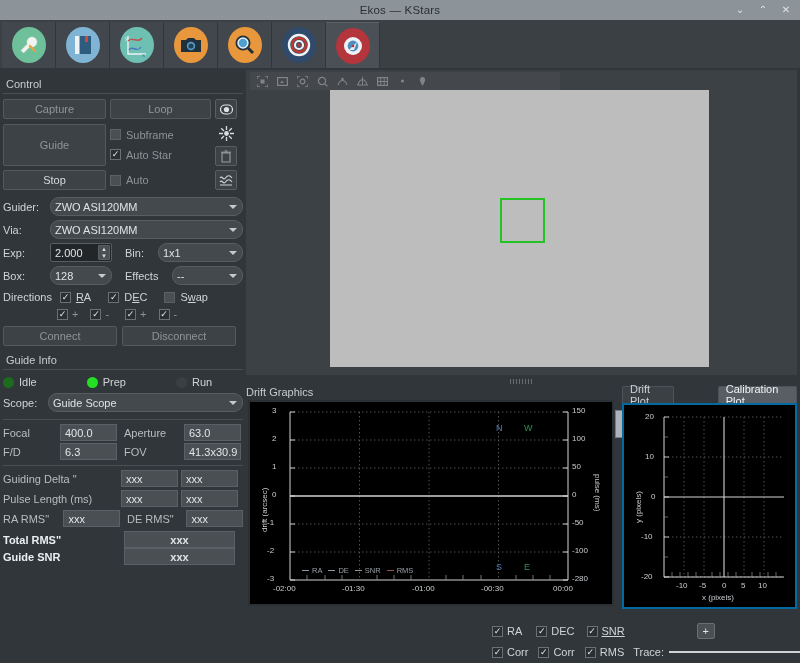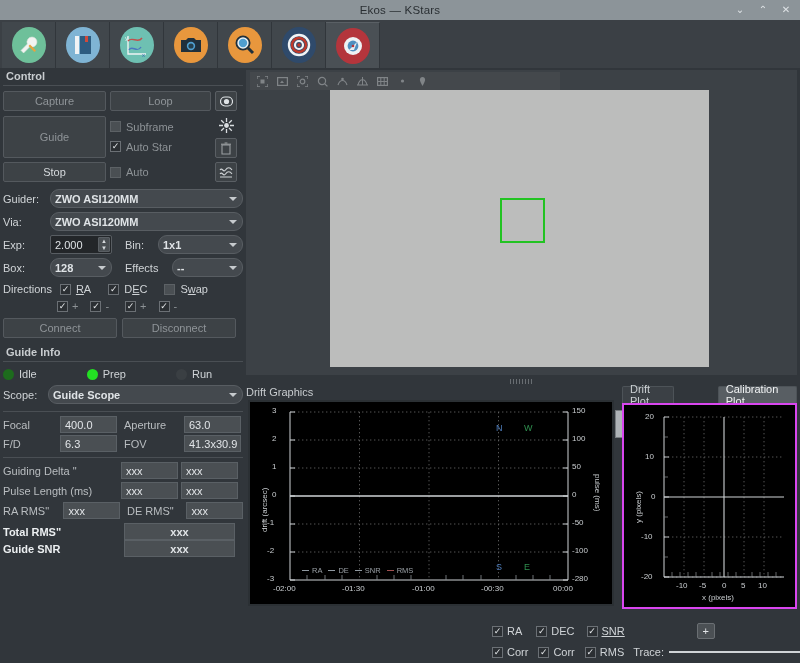--- a/index.html
+++ b/index.html
@@ -34,21 +34,21 @@
   }
   .tab.active { background:#4a5055; border-top:1px solid #5a6065;}
   .tabicon { width:34px; height:36px; border-radius:50%; display:flex; align-items:center; justify-content:center; position:relative; }
 
   
   .content { position:absolute; left:0; top:68px; width:800px; height:595px; background:#31363b; }
 
   
   .leftcol { position:absolute; left:3px; top:2px; width:240px; height:585px; }
 
-  .grouplabel { color:#c8cccf; font-size:11px; margin:0 0 3px 3px;font-weight:bold; }
+  .grouplabel { color:#c8cccf; font-size:11px; margin:8px 0 3px 3px; }
 
   .btn {
     background:#3d4246; border:1px solid #54595e; color:#8f9498;
     height:20px; font-size:11px; display:flex; align-items:center; justify-content:center;
     cursor:pointer; border-radius:2px;
   }
   .btn.enabled { color:#d6dadd; }
   .u { text-decoration: underline; }
 
   .iconbtn {
@@ -61,21 +61,21 @@
          align-items:center; justify-content:center; color:#e6e9eb; font-size:9px; line-height:1; flex:none; }
   .cbx.off { background:#4a4f53; border:1px solid #5c6165; color:transparent; }
   .cblabel { font-size:11px; color:#d0d4d7; }
   .cblabel.dim { color:#8d9296; }
 
   .row { display:flex; align-items:center; }
   .lbl { font-size:11px; color:#d0d4d7; }
 
   .combo {
     height:19px; background:#44494e; border:1px solid #585d62; border-radius:9px;
-    display:flex; align-items:center; padding:0 4px; position:relative; cursor:pointer; color:#dfe3e6; font-size:11px;font-weight:bold;
+    display:flex; align-items:center; padding:0 4px; position:relative; cursor:pointer; color:#dfe3e6; font-size:11px;
   }
   .combo .arrow { position:absolute; right:5px; top:50%; margin-top:-2px; width:0;height:0;
     border-left:4px solid transparent;border-right:4px solid transparent;border-top:4px solid #c6cacd;}
   .spin { height:19px; background:#232629; border:1px solid #585d62; border-radius:2px; display:flex; align-items:center;
           padding-left:4px; color:#dfe3e6; font-size:11px; position:relative;}
   .spinbtns{ position:absolute; right:1px; top:1px; bottom:1px; width:12px; background:#4a4f53; border:1px solid #5a5f64;
              border-radius:1px; display:flex; flex-direction:column;}
   .spinbtns div{flex:1; display:flex; align-items:center; justify-content:center; font-size:6px; color:#d5d9dc;}
 
   .field { height:17px; background:#4a4f53; border:1px solid #5a6065; color:#e2e5e8; font-size:11px;
@@ -105,21 +105,21 @@
   .plot { position:relative; width:100%; height:100%; background:#000; }
 
   .vscroll { position:absolute; right:-1px; top:16px; width:9px; height:202px; background:#31363b;}
   .vscroll .thumb{ position:absolute; left:0; top:8px; width:9px; height:28px; background:#aeb3b7; border:1px solid #787d81;}
 
   .tabpanel { position:absolute; left:376px; top:0px; width:175px; height:232px; }
   .ptabs { display:flex; height:17px;gap:44px; }
   .ptab { height:17px; padding:0 7px; display:flex; align-items:center; font-size:11px; color:#cbd0d3;
           background:#3b4045; border:1px solid #4d5358; border-bottom:none; border-radius:2px 2px 0 0; cursor:pointer;}
   .ptab.active{ background:#585e63; color:#f0f2f3; }
-  .calpanel{ position:absolute; left:0; top:17px; width:175px; height:206px; background:#d946ef; padding:2px;}
+  .calpanel{ position:absolute; left:0; top:17px; width:175px; height:206px; background:#0369a1; padding:2px;}
 
   
   .bottombar { position:absolute; left:246px; top:552px; width:551px; height:40px; }
   .bb-row { display:flex; align-items:center; height:18px; }
 
   .slidertrack{ position:relative; height:12px; display:flex; align-items:center; flex:1;}
   .slidertrack .line{ width:100%; height:2px; background:#cfd3d6;}
   .pmbtn{ width:18px; height:16px; background:#4b5054; border:1px solid #6a6f73; border-radius:2px;
           display:flex;align-items:center;justify-content:center; color:#e3e6e8; font-size:11px; cursor:pointer;}
 

